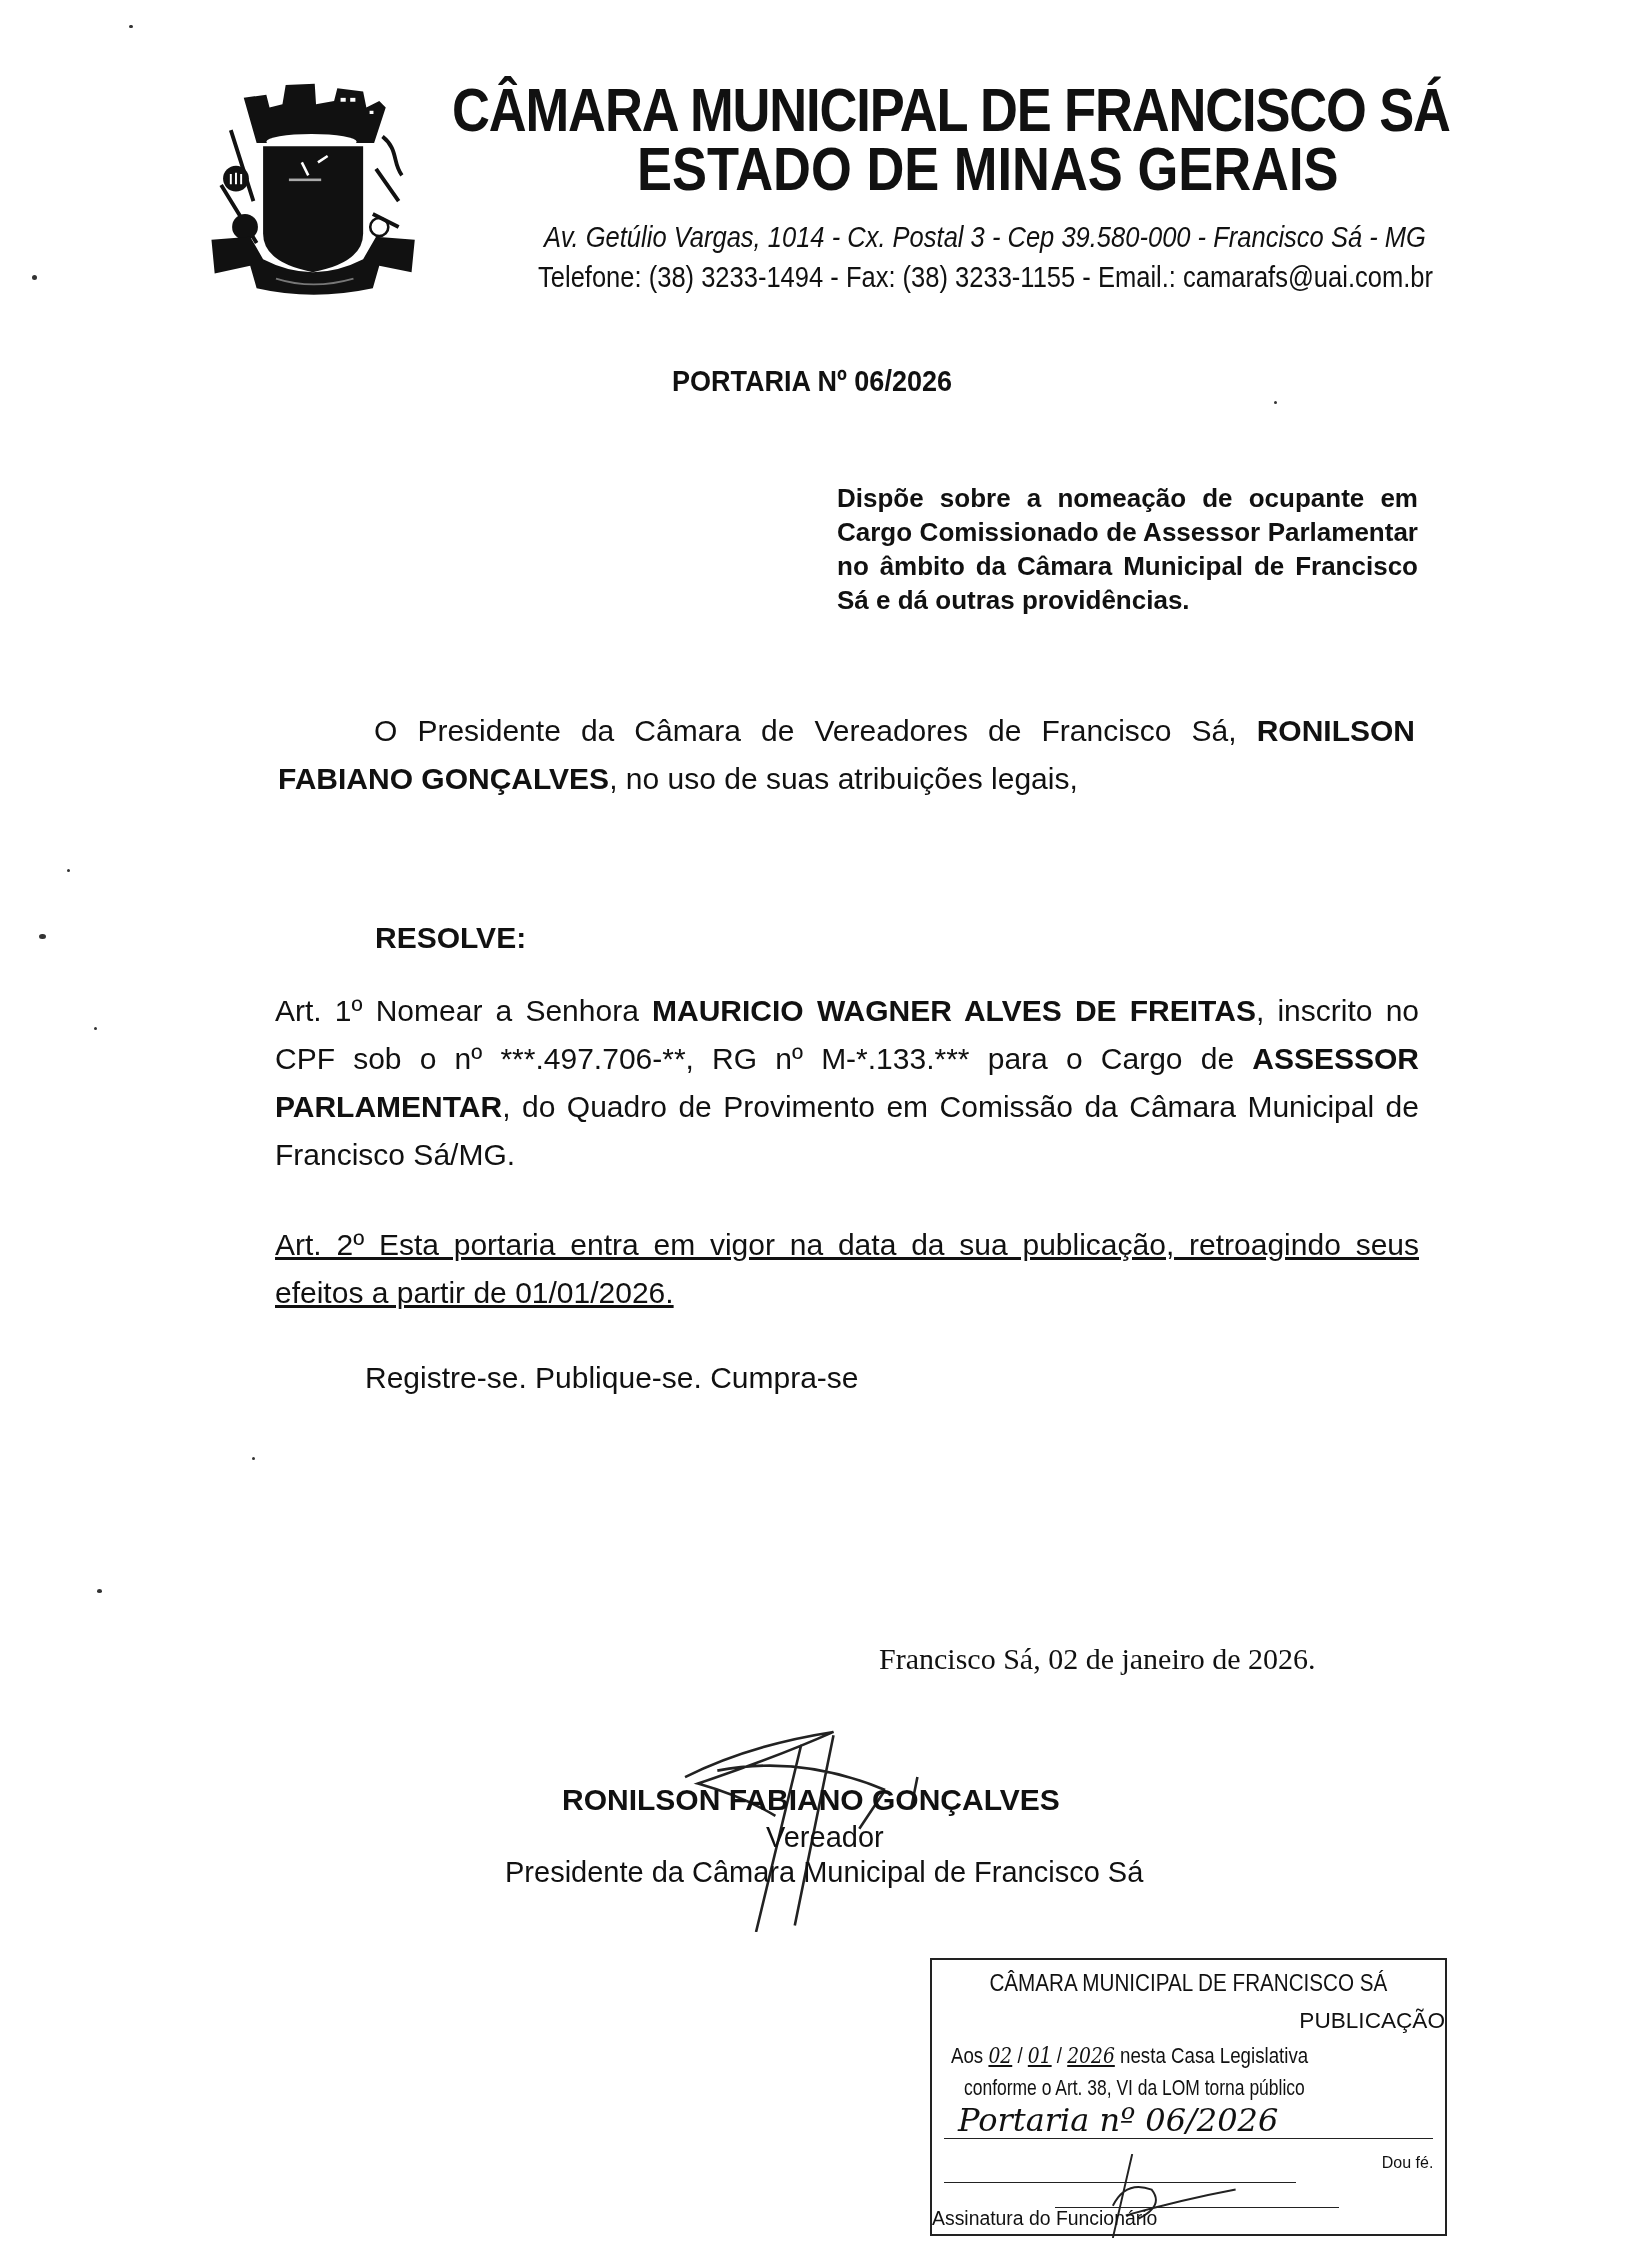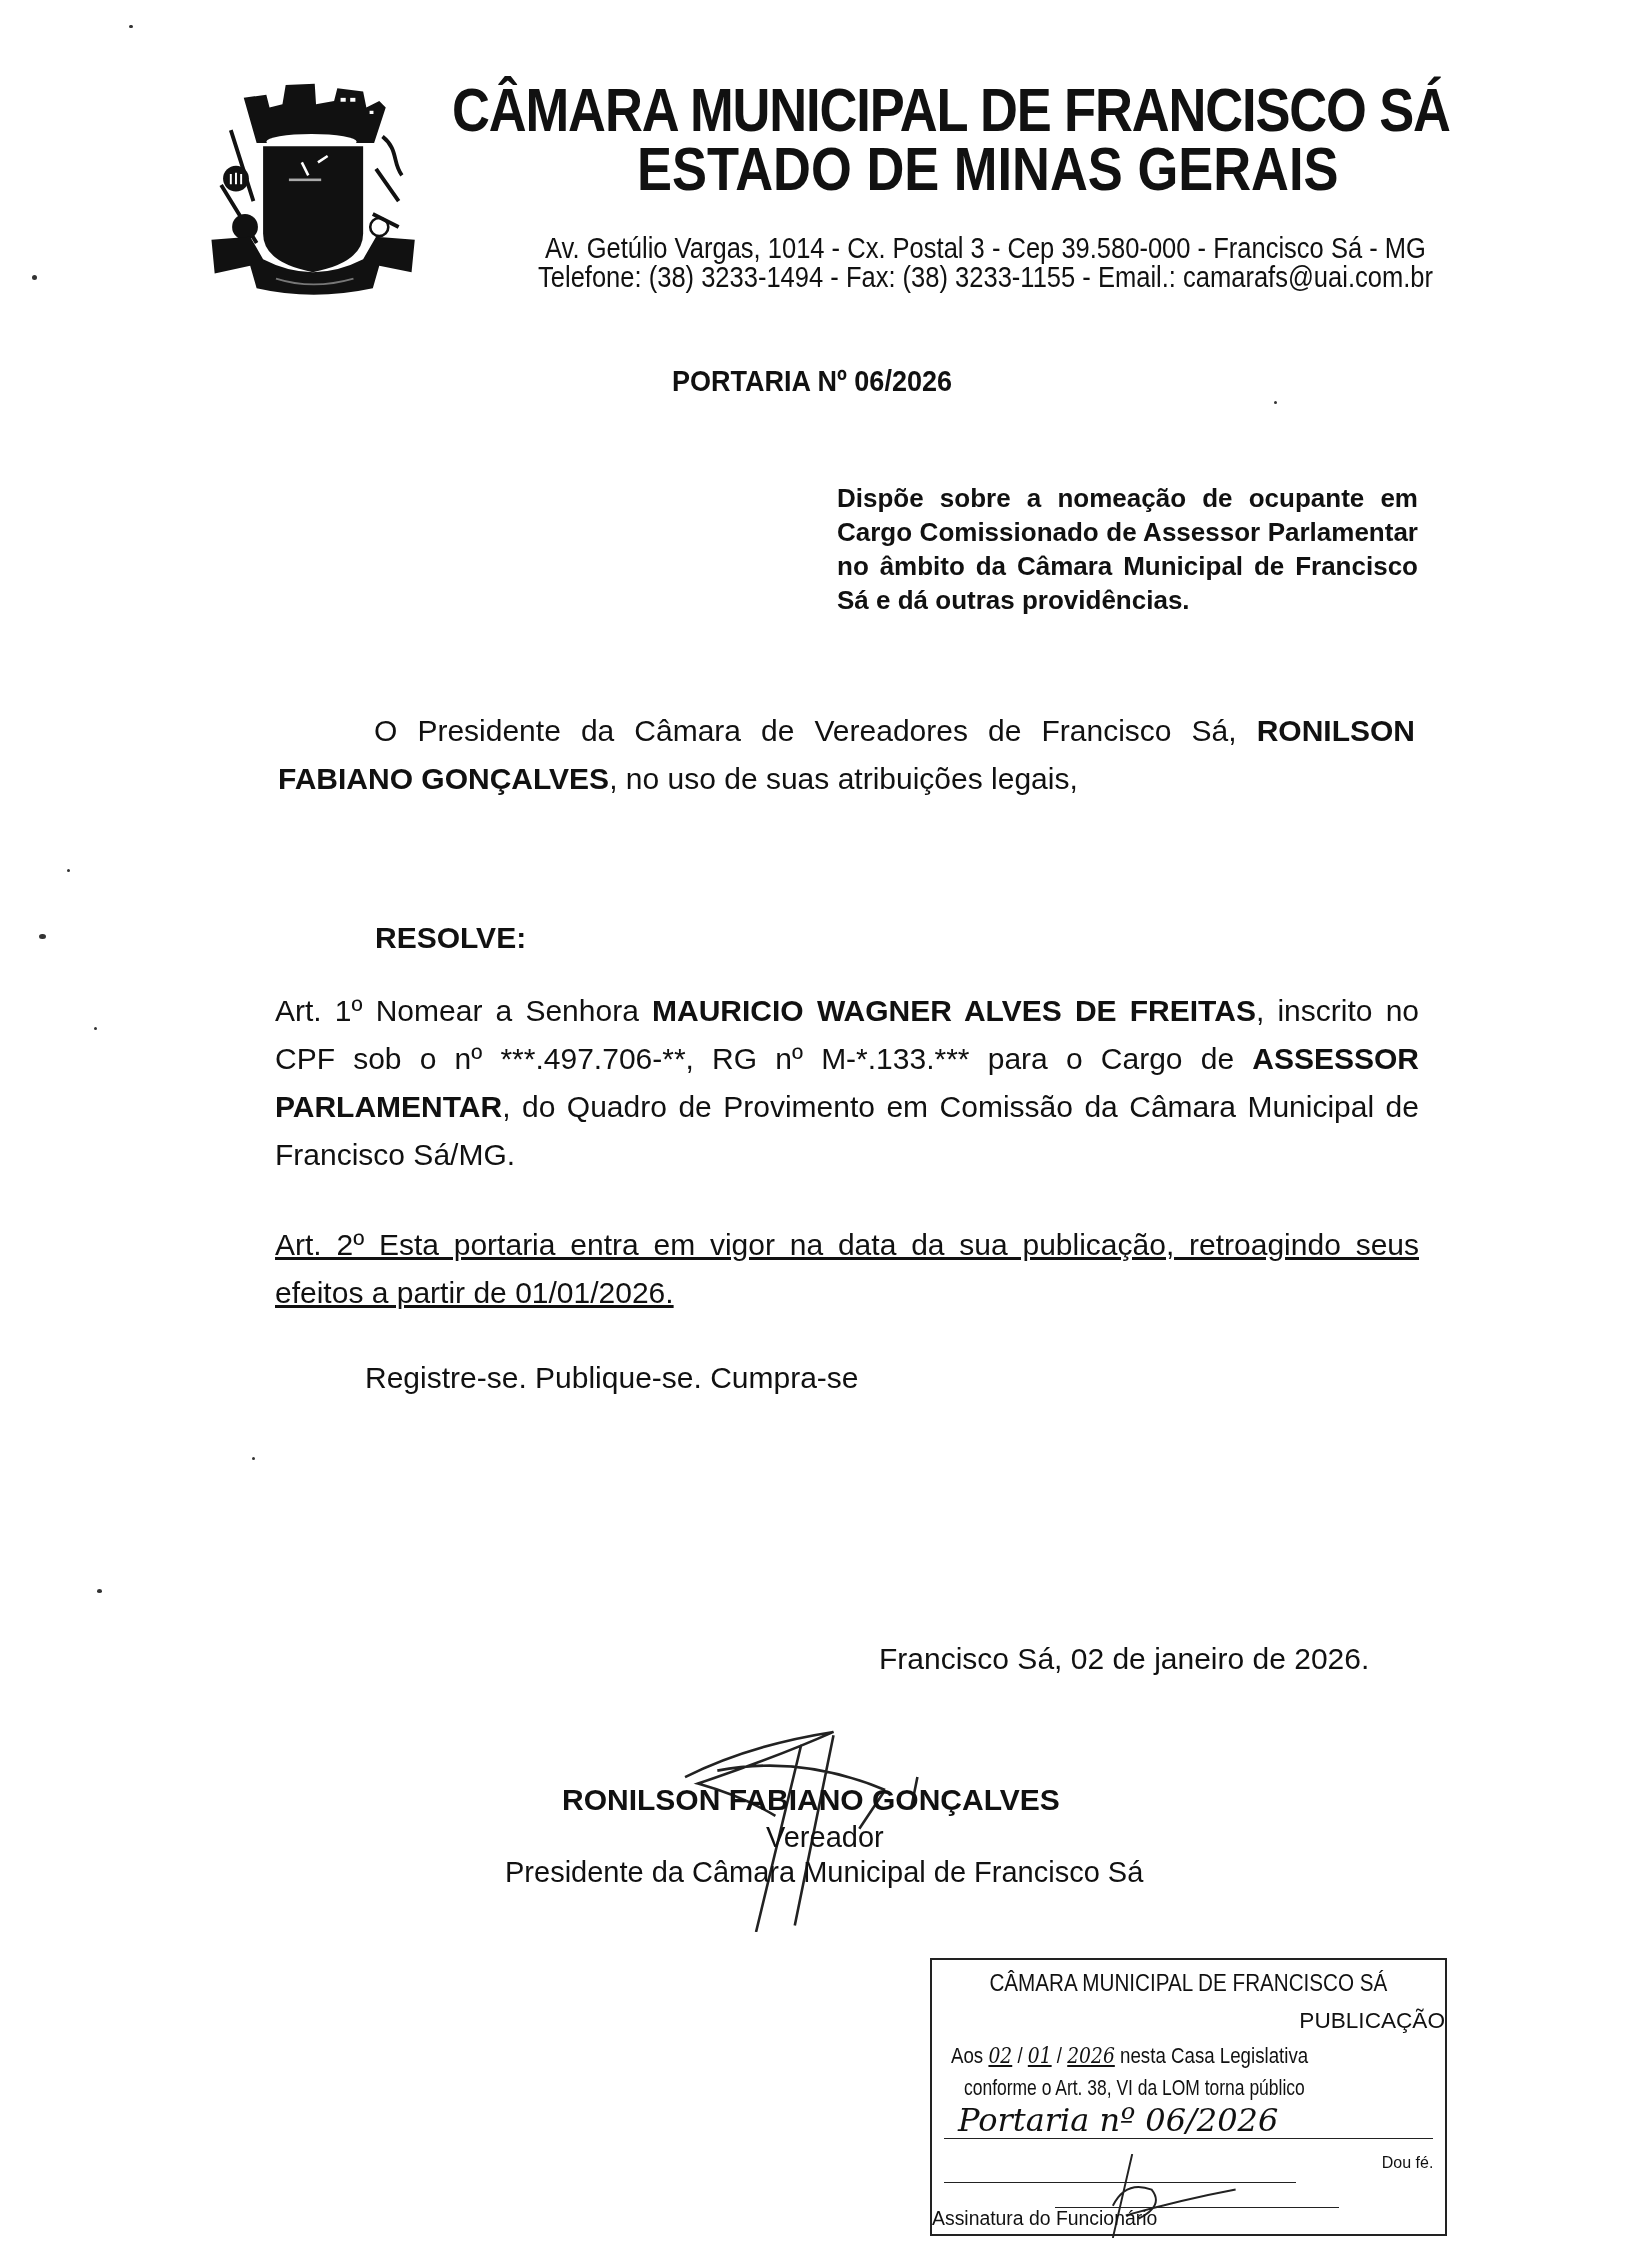--- a/index.html
+++ b/index.html
@@ -13,21 +13,21 @@
   .addr span{display:inline-block;transform:scaleX(0.88);}
   .portaria{left:672px;top:364px;font-size:30px;font-weight:bold;white-space:nowrap;transform:scaleX(0.9);transform-origin:left top;}
   .summary{left:837px;top:481px;width:581px;font-size:26px;font-weight:bold;line-height:34px;text-align:justify;text-align-last:left;}
   .body{font-size:30px;line-height:48px;}
   .para-open{left:278px;top:707px;width:1137px;text-align:justify;text-indent:96px;}
   .resolve{left:375px;top:914px;font-weight:bold;font-size:30px;}
   .art{left:275px;width:1144px;text-align:justify;}
   .art1{top:987px;}
   .art2{top:1221px;text-decoration:underline;}
   .closing{left:365px;top:1354px;}
-  .dateline{left:879px;top:1635px;}
+  .dateline{left:879px;top:1635px;font-family:Liberation Serif, serif;}
   .sig-name{left:562px;top:1783px;font-size:30px;font-weight:bold;white-space:nowrap;}
   .sig-role{left:766px;top:1821px;font-size:29px;white-space:nowrap;}
   .sig-title{left:505px;top:1856px;font-size:29px;white-space:nowrap;}
   .sig-scrawl{left:672px;top:1719px;width:323px;height:213px;}
   .stamp{left:930px;top:1958px;width:517px;height:278px;border:2.6px solid #222;border-style:solid;box-sizing:border-box;}
   .stamp .st-title{position:absolute;left:0;right:0;top:9px;text-align:center;font-size:24px;white-space:nowrap;}
   .stamp .st-title span{display:inline-block;transform:scaleX(0.86);}
   .stamp .st-pub{position:absolute;left:0;right:0;top:48px;text-align:right;font-size:22.6px;}
   .stamp .st-line1{position:absolute;left:19.4px;top:83px;font-size:22px;white-space:nowrap;}
   .stamp .st-line1 span.sc{display:inline-block;transform:scaleX(0.85);transform-origin:left center;}
@@ -65,21 +65,21 @@
     <path d="M275 100 C300 120 290 140 305 160 M265 150 L300 200 M260 220 L300 240" stroke="#111" stroke-width="6" fill="none"></path>
     <circle cx="270" cy="240" r="14" fill="none" stroke="#111" stroke-width="4"></circle>
 
     <path d="M10 260 L70 255 L90 290 Q167 330 245 290 L265 255 L325 260 L320 310 L270 300 L260 335 Q167 355 80 335 L70 300 L15 312 Z" fill="#111"></path>
     <path d="M110 320 Q167 338 230 320" stroke="#777" stroke-width="3" fill="none"></path>
   </svg>
 </div>
 
 <div class="abs title1">CÂMARA MUNICIPAL DE FRANCISCO SÁ</div>
 <div class="abs title2"><span>ESTADO DE MINAS GERAIS</span></div>
-<div class="abs addr" style="top:233px;"><span>Av. Getúlio Vargas, 1014 - Cx. Postal 3 - Cep 39.580-000  - Francisco Sá - MG</span></div>
+<div class="abs addr" style="top:222px;font-style:italic;"><span>Av. Getúlio Vargas, 1014 - Cx. Postal 3 - Cep 39.580-000  - Francisco Sá - MG</span></div>
 <div class="abs addr" style="top:262px;"><span>Telefone: (38) 3233-1494 - Fax: (38) 3233-1155 - Email.: camarafs@uai.com.br</span></div>
 
 <div class="abs portaria">PORTARIA Nº 06/2026</div>
 
 <div class="abs summary">Dispõe sobre a nomeação de ocupante em Cargo Comissionado de Assessor Parlamentar no âmbito da Câmara Municipal de Francisco Sá e dá outras providências.</div>
 
 <div class="abs body para-open"><span>O Presidente da Câmara de Vereadores de Francisco Sá, </span><b>RONILSON FABIANO GONÇALVES</b><span>, no uso de suas atribuições legais,</span></div>
 
 <div class="abs body resolve">RESOLVE:</div>
 

